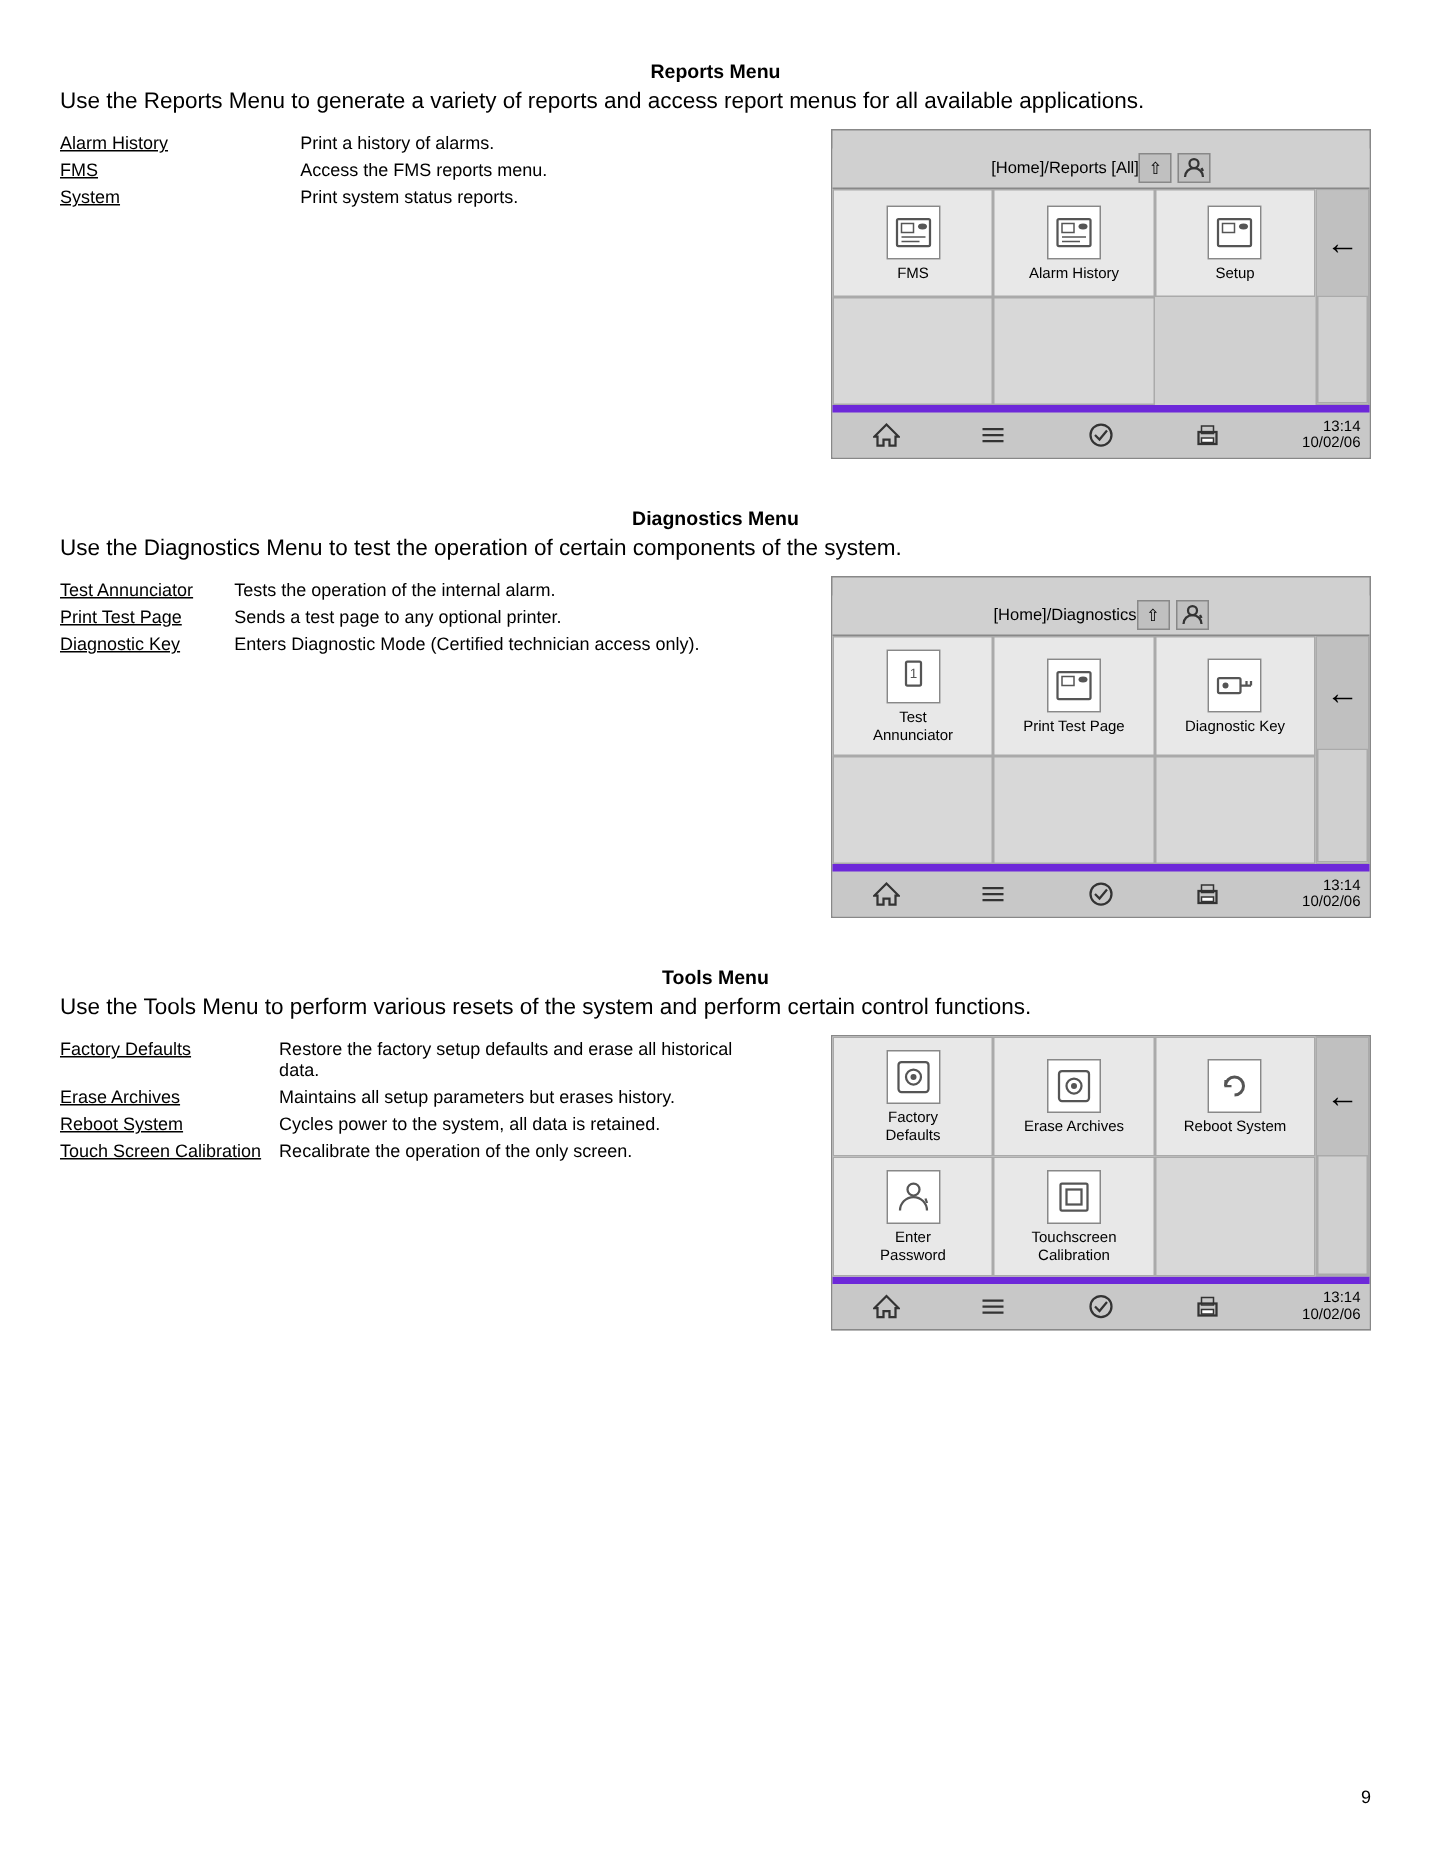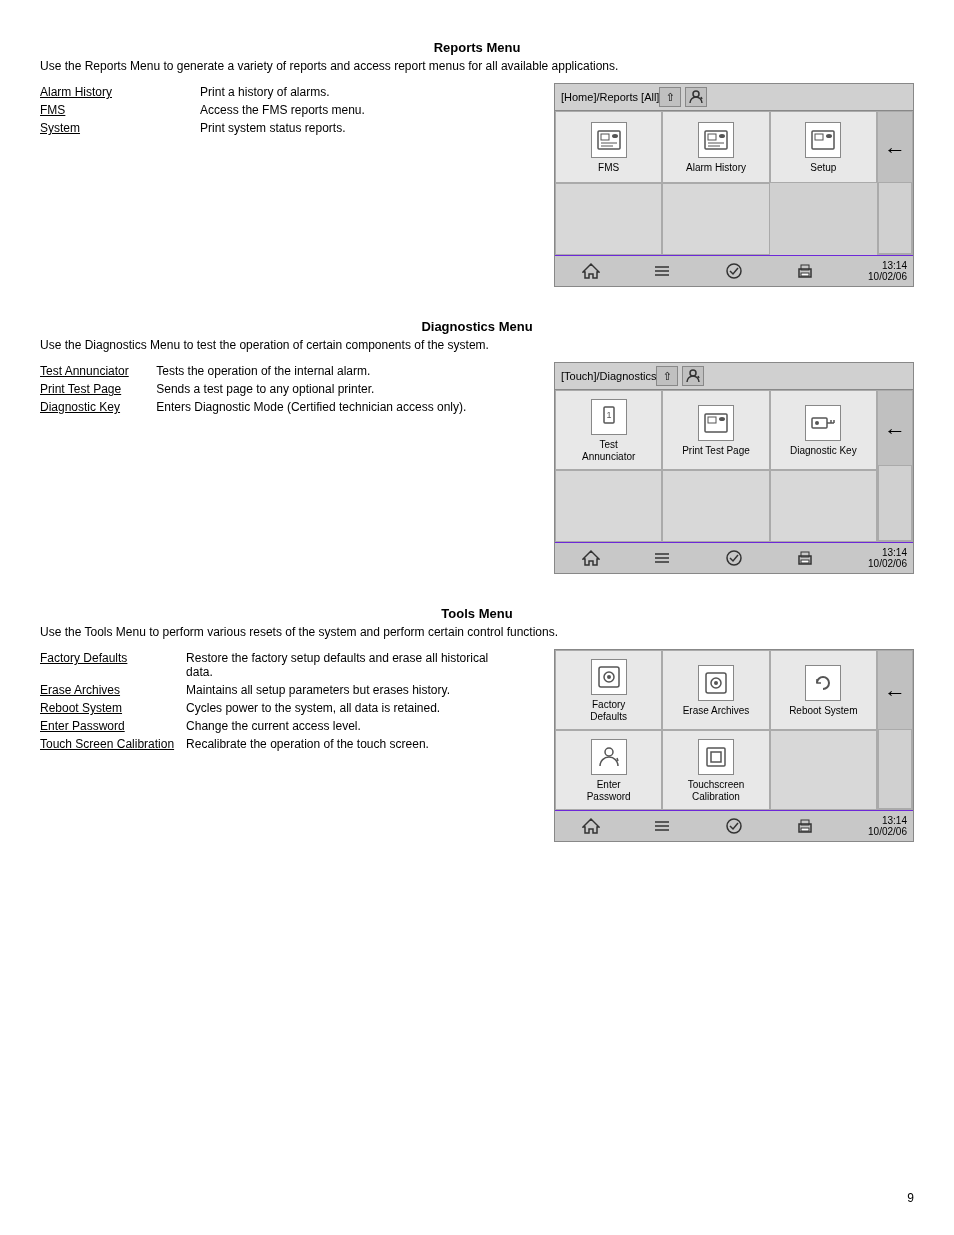--- a/index.html
+++ b/index.html
@@ -16,21 +16,21 @@
     .section { margin-bottom: 32px; }
 
     .section-title {
       font-weight: bold;
       font-size: 13px;
       margin-bottom: 4px;
       text-align: center;
     }
 
     .section-desc {
-      font-size: 12px;
+      font-size: 15px;
       margin-bottom: 10px;
     }
 
     .content-row {
       display: flex;
       gap: 40px;
       align-items: flex-start;
     }
 
     .left-col {
@@ -65,23 +65,24 @@
       border: 1px solid #888;
       background: #d0d0d0;
       font-size: 11px;
     }
 
     .panel-header {
       background: #d0d0d0;
       border-bottom: 1px solid #888;
       display: flex;
       align-items: center;
-      justify-content: flex-start;
+      justify-content: center;
       padding: 3px 6px;
       font-size: 11px;
+      margin-top: 12px;
     }
 
     .panel-header-right {
       display: flex;
       gap: 4px;
     }
 
     .header-btn {
       width: 22px;
       height: 20px;
@@ -124,21 +125,21 @@
     }
 
     .cell-label {
       font-size: 10px;
       text-align: center;
       line-height: 1.2;
     }
 
     .panel-footer {
       background: #c8c8c8;
-      border-top: 1px solid #6d28d9;
+      border-top: 5px solid #6d28d9;
       display: grid;
       grid-template-columns: 1fr 1fr 1fr 1fr 72px;
       padding: 4px 0;
     }
 
     .footer-btn {
       display: flex;
       align-items: center;
       justify-content: center;
       font-size: 16px;
@@ -327,21 +328,21 @@
         <tr>
           <td>Diagnostic Key</td>
           <td>Enters Diagnostic Mode (Certified technician access only).</td>
         </tr>
       </tbody>
         </table>
     </div>
 
     <div class="ui-panel">
       <div class="panel-header">
-        <span>[Touch]/Diagnostics</span>
+        <span>[Home]/Diagnostics</span>
         <div class="panel-header-right">
           <div class="header-btn">⇧</div>
           <div class="header-btn">
             <svg width="14" height="14" viewBox="0 0 14 14">
                 <circle cx="7" cy="4" r="3" fill="none" stroke="#333" stroke-width="1.5"></circle>
                 <path d="M1 13c0-3.3 2.7-6 6-6s6 2.7 6 6" fill="none" stroke="#333" stroke-width="1.5"></path>
                 <line x1="12" y1="7" x2="13" y2="9" stroke="#333" stroke-width="1.5"></line>
               </svg>
           </div>
         </div>
@@ -439,26 +440,22 @@
         </tr>
         <tr>
           <td>Erase Archives</td>
           <td>Maintains all setup parameters but erases history.</td>
         </tr>
         <tr>
           <td>Reboot System</td>
           <td>Cycles power to the system, all data is retained.</td>
         </tr>
         <tr>
-          <td>Enter Password</td>
-          <td>Change the current access level.</td>
-        </tr>
-        <tr>
           <td>Touch Screen Calibration</td>
-          <td>Recalibrate the operation of the touch screen.</td>
+          <td>Recalibrate the operation of the only screen.</td>
         </tr>
       </tbody>
         </table>
     </div>
 
     <div class="ui-panel">
       <div class="panel-body">
 
         <div class="grid-cell">
           <div class="cell-icon">

